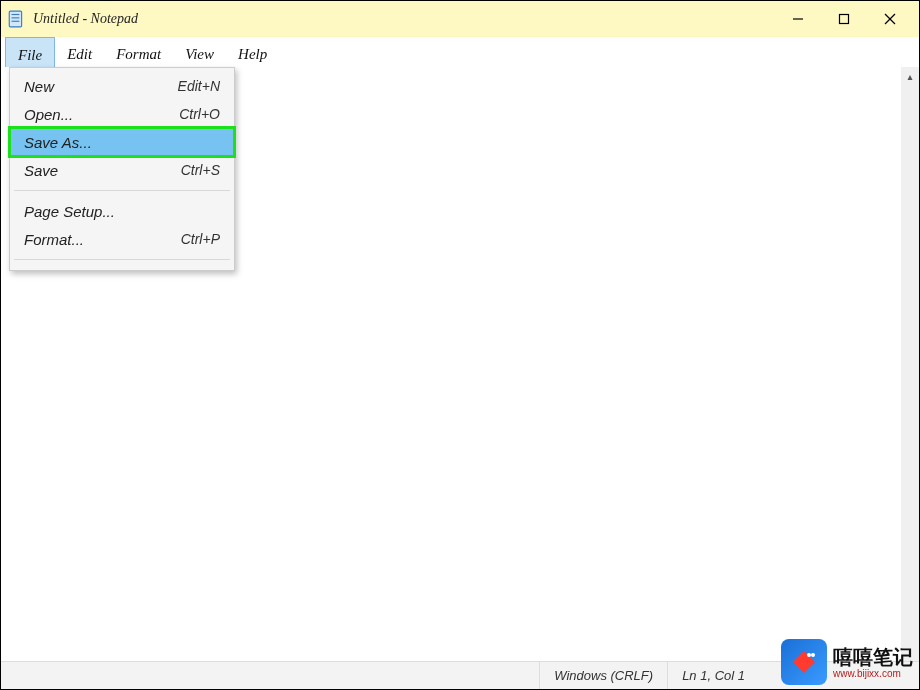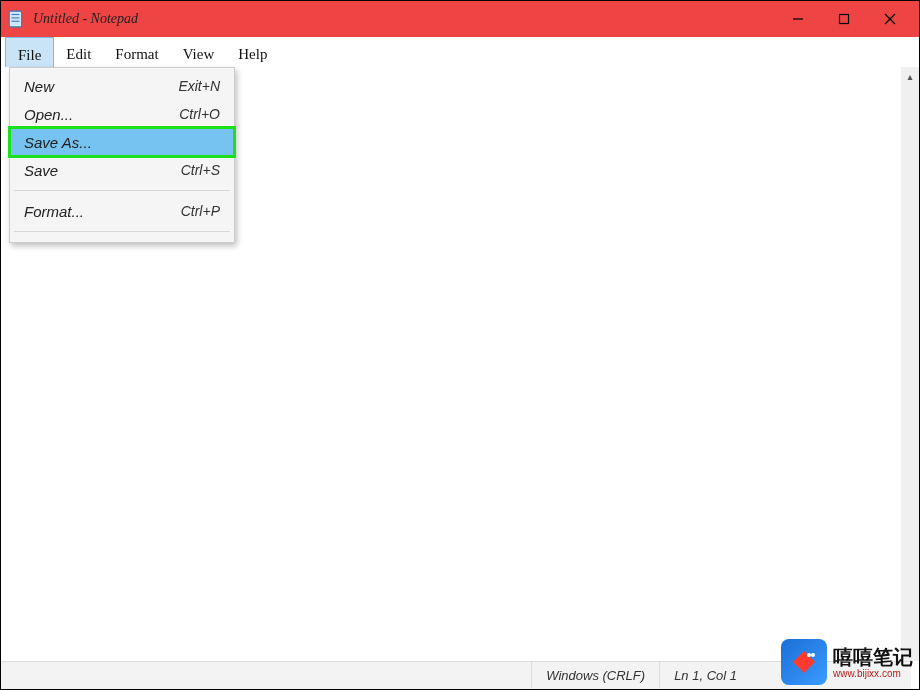--- a/index.html
+++ b/index.html
@@ -1,40 +1,40 @@
 <!DOCTYPE html>
 <html><head>
   <meta charset="utf-8">
   <style>
     * { margin: 0; padding: 0; box-sizing: border-box; font-family: "Segoe UI", Tahoma, sans-serif; }
     body { width: 920px; height: 690px; background: #fff; position: relative; overflow: hidden; border: 1px solid #000; }
 
-    .titlebar { height: 36px; display: flex; align-items: center; padding: 0 6px; background: #ef4444; }
+    .titlebar { height: 36px; display: flex; align-items: center; padding: 0 6px; background: #fef9c3; }
     .app-icon { width: 18px; height: 18px; margin-right: 8px; display: inline-flex; align-items: center; justify-content: center; }
     .app-title { font-size: 14px; font-style: italic; color: #222; font-family: "Comic Sans MS", cursive; flex: 0 0 auto; }
     .titlebar-spacer { flex: 1; }
     .window-controls { display: flex; }
     .win-btn { width: 46px; height: 32px; display: flex; align-items: center; justify-content: center; cursor: pointer; }
     .win-btn svg { width: 12px; height: 12px; }
 
     .menubar { height: 30px; display: flex; align-items: stretch; padding: 0 4px; }
-    .menu-item { padding: 17px 12px; display: flex; align-items: center; font-size: 15px; font-family: "Comic Sans MS", cursive; color: #111; cursor: pointer; }
+    .menu-item { padding: 17px 12px; display: flex; align-items: center; font-size: 15px; font-style: italic; font-family: "Comic Sans MS", cursive; color: #111; cursor: pointer; }
     .menu-item.active { background: #c9e3f7; border: 1px solid #7fb8e6; }
 
     .dropdown { position: absolute; left: 8px; top: 66px; width: 226px; background: #f5f5f5; border: 1px solid #ccc; box-shadow: 2px 3px 6px rgba(0,0,0,0.25); padding: 4px 0; }
     .dd-item { height: 28px; display: flex; align-items: center; padding: 0 14px; font-size: 15px; font-style: italic; font-family: "Comic Sans MS", cursive; color: #222; cursor: pointer; justify-content: space-between; }
     .dd-item.highlight { background: #76c3f1; outline: 3px solid #1de01d; outline-offset: -1px; }
     .dd-sep { height: 1px; background: #d8d8d8; margin: 6px 4px; }
     .dd-shortcut { font-size: 14px; color: #333; font-style: italic; }
 
     .text-area { position: absolute; top: 66px; left: 0; right: 18px; bottom: 28px; background: #fff; }
     .scrollbar-v { position: absolute; top: 66px; right: 0; width: 18px; bottom: 28px; background: #f0f0f0; }
     .scroll-arrow { width: 18px; height: 18px; display: flex; align-items: center; justify-content: center; color: #555; font-size: 10px; }
 
-    .statusbar { position: absolute; bottom: 0; left: 0; right: 8px; height: 28px; background: #f3f3f3; border-top: 1px solid #ddd; display: flex; align-items: center; font-size: 13px; color: #333; font-style: italic; font-family: "Comic Sans MS", cursive; }
+    .statusbar { position: absolute; bottom: 0; left: 0; right: 0; height: 28px; background: #f3f3f3; border-top: 1px solid #ddd; display: flex; align-items: center; font-size: 13px; color: #333; font-style: italic; font-family: "Comic Sans MS", cursive; }
     .status-cell { padding: 0 14px; border-left: 1px solid #ddd; height: 100%; display: flex; align-items: center; }
     .status-spacer { flex: 1; }
 
     .watermark { position: absolute; right: 6px; bottom: 4px; display: flex; align-items: center; gap: 6px; }
     .wm-logo { width: 46px; height: 46px; background: linear-gradient(135deg,#1a6fd6,#3a9bff); border-radius: 8px; display:flex; align-items:center; justify-content:center; }
     .wm-text { display:flex; flex-direction:column; line-height:1.1; }
     .wm-line1 { font-size: 20px; font-weight: 700; color: #111; }
     .wm-line2 { font-size: 10px; color: #b91c1c; }
   </style>
 </head>
@@ -82,35 +82,39 @@
 <div class="text-area"></div>
 
 <div class="scrollbar-v">
   <div class="scroll-arrow">▴</div>
   <div style="flex:1"></div>
 </div>
 
 <div class="dropdown">
   <div class="dd-item">
     <span>New</span>
-    <span class="dd-shortcut">Exit+N</span>
+    <span class="dd-shortcut">Edit+N</span>
   </div>
   <div class="dd-item">
     <span>Open...</span>
     <span class="dd-shortcut">Ctrl+O</span>
   </div>
   <div class="dd-item highlight">
     <span>Save As...</span>
     <span class="dd-shortcut"></span>
   </div>
   <div class="dd-item">
     <span>Save</span>
     <span class="dd-shortcut">Ctrl+S</span>
   </div>
   <div class="dd-sep"></div>
+  <div class="dd-item">
+    <span>Page Setup...</span>
+    <span class="dd-shortcut"></span>
+  </div>
   <div class="dd-item">
     <span>Format...</span>
     <span class="dd-shortcut">Ctrl+P</span>
   </div>
   <div class="dd-sep"></div>
 </div>
 
 <div class="statusbar">
   <div class="status-spacer"></div>
   <div class="status-cell">Windows (CRLF)</div>

